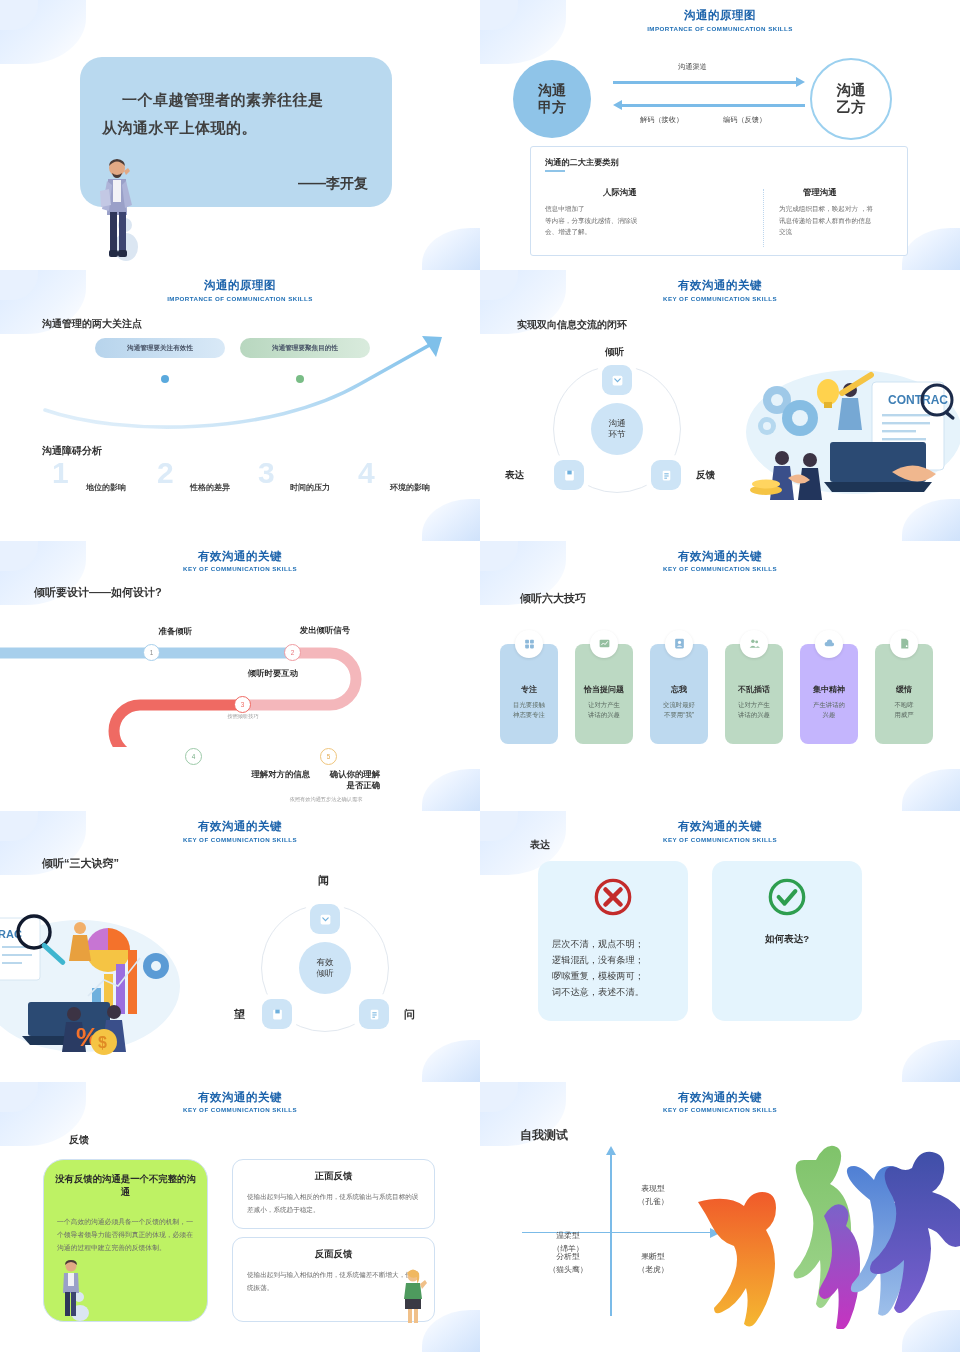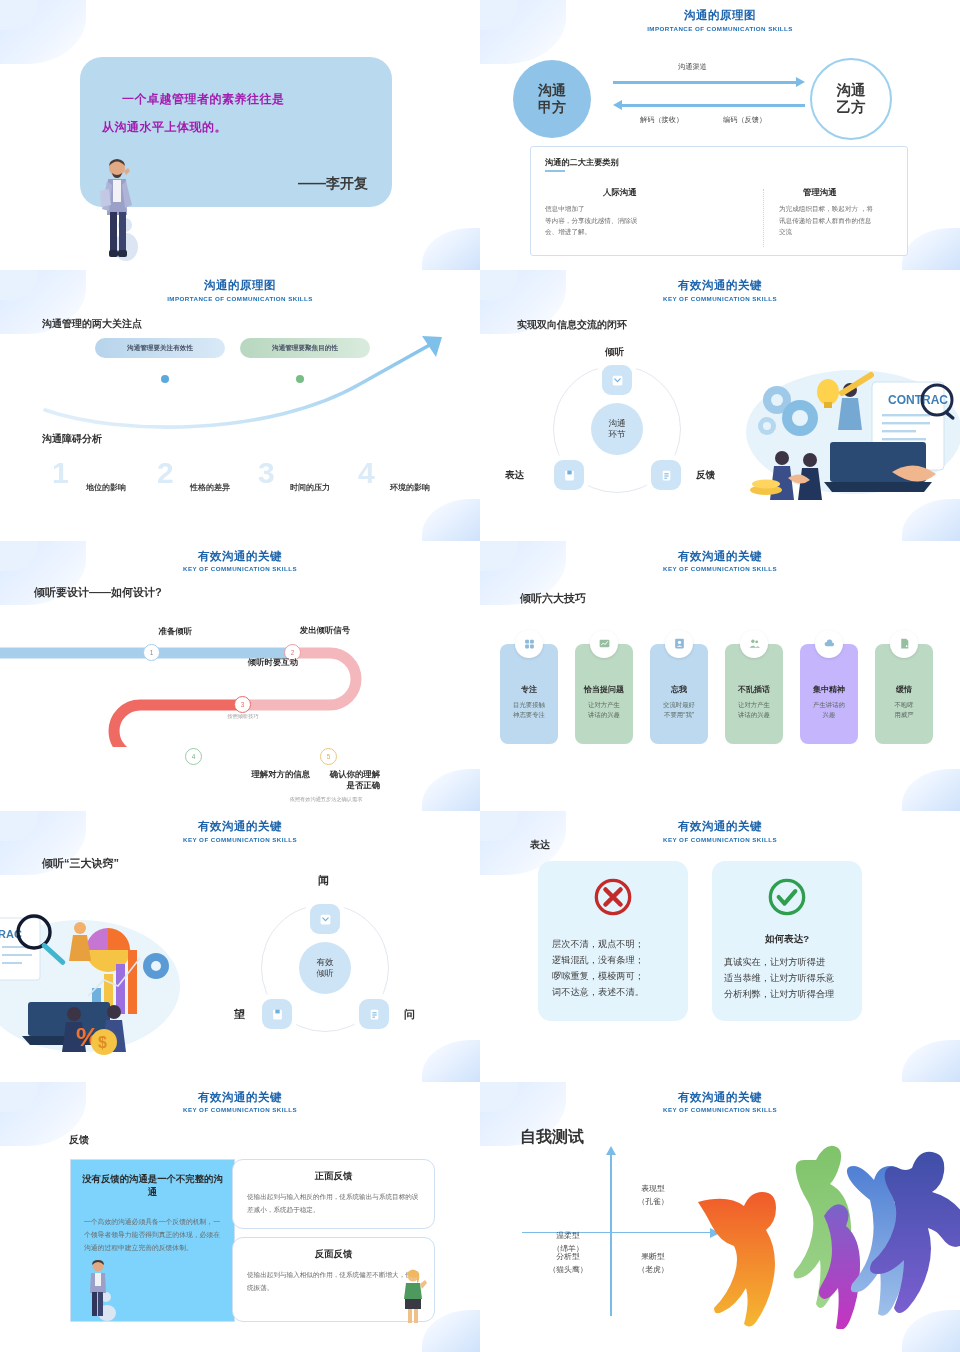--- a/index.html
+++ b/index.html
@@ -24,21 +24,21 @@
     border-top-left-radius: 48px 36px;}
 
   .hdr { position:absolute; left:0; right:0; top:8px; text-align:center; }
   .hdr .cn { font-size:11.5px; font-weight:700; color:#1c63ab; letter-spacing:.5px;}
   .hdr .en { font-size:6.2px; font-weight:700; color:#1f6fb5; letter-spacing:.45px; margin-top:1.5px;}
   .sec { font-size:10px; font-weight:700; color:#333; }
 
   
   .quote-box { position:absolute; left:80px; top:57px; width:312px; height:150px;
     background:#b9d9ef; border-radius:22px; }
-  .quote-box .ln { position:absolute; left:22px; font-size:12px; font-weight:700; color:#a21caf; letter-spacing:.5px;}
+  .quote-box .ln { position:absolute; left:22px; font-size:15px; font-weight:700; color:#404040; letter-spacing:.5px;}
   .quote-box .ln1{ top:34px; text-indent:20px;}
   .quote-box .ln2{ top:62px;}
   .quote-box .author { position:absolute; right:24px; top:118px; font-size:14px; font-weight:700; color:#3b3b3b;}
   .man1 { position:absolute; left:96px; top:155px; width:44px; height:108px;}
 
   
   .circA { position:absolute; left:33px; top:60px; width:78px; height:78px; border-radius:50%;
     background:#8fc4e8; display:flex; flex-direction:column; align-items:center; justify-content:center; }
   .circA span { font-size:14px; font-weight:700; color:#3a3a3a; line-height:1.18;}
   .circB { position:absolute; left:330px; top:58px; width:82px; height:82px; border-radius:50%;
@@ -82,21 +82,21 @@
   .tipcard .d { position:absolute; left:0; right:0; top:56px; text-align:center; font-size:6.4px; color:#5d6b63; line-height:1.6;}
   .tipicon { position:absolute; top:-14px; left:50%; transform:translateX(-50%); width:28px;height:28px;border-radius:50%;
      background:#fff; display:flex;align-items:center;justify-content:center; box-shadow:0 1px 3px rgba(0,0,0,.10);}
 
   
   .excard { position:absolute; top:880px; width:150px; height:160px; border-radius:13px; background:#e4f4fd;}
   .excard .body { position:absolute; left:14px; right:10px; top:76px; font-size:9.2px; color:#3c3c3c; line-height:1.72;}
   .excard .h { position:absolute; left:0; right:0; top:72px; text-align:center; font-size:9.6px; font-weight:700; color:#2f2f2f;}
 
   
-  .fbL { position:absolute; left:70px; top:1167px; width:165px; height:163px; border:1px solid #cfe0f2; border-radius:0; background:#7dd3fc;}
+  .fbL { position:absolute; left:43px; top:1167px; width:165px; height:163px; border:1px solid #cfe0f2; border-radius:21px; background:#bef264;}
   .fbL .h { position:absolute; left:10px; right:10px; top:12px; text-align:center; font-size:9.4px;font-weight:700;color:#2b2b2b;line-height:1.4;}
   .fbL .p { position:absolute; left:13px; right:11px; top:55px; font-size:6.8px;color:#6a6a6a;line-height:1.95;}
   .fbR { position:absolute; left:232px; width:203px; border:1px solid #cfe0f2; border-radius:11px; background:#fff;}
   .fbR .h { position:absolute; left:0; right:0; top:10px; text-align:center; font-size:9.4px;font-weight:700;color:#2b2b2b;}
   .fbR .p { position:absolute; left:14px; right:12px; top:30px; font-size:6.6px;color:#6a6a6a;line-height:2.0;}
 
   
   .qline { position:absolute; background:#7bbbe8;}
   .qlbl { position:absolute; font-size:7.8px; color:#4a4a4a; text-align:center; line-height:1.75;}
 </style>
@@ -187,21 +187,21 @@
             <stop offset="1" stop-color="#7fc0ea"></stop>
           </linearGradient>
         </defs>
       <path d="M5 78 C 80 104, 230 104, 320 52 L 395 10" stroke="url(#g3)" stroke-width="3.6" fill="none" stroke-linecap="round"></path>
       <path d="M382 4 L402 5 L396 25 Z" fill="#7fc0ea"></path>
     </svg>
     <div class="pill blue" style="top:68px;left:95px;">沟通管理要关注有效性</div>
     <div class="pill green" style="top:68px;left:240px;">沟通管理要聚焦目的性</div>
     <div class="dotb" style="top:105px;"></div>
     <div class="dotg" style="top:105px;"></div>
-    <div class="sec" style="position:absolute;left:42px;top:162px;">沟通障碍分析</div>
+    <div class="sec" style="position:absolute;left:42px;top:174px;">沟通障碍分析</div>
 
     <div class="bigno" style="left:52px; top:188px;">1</div>
     <div class="bno-lbl" style="left:86px; top:212px;">地位的影响</div>
     <div class="bigno" style="left:157px; top:188px;">2</div>
     <div class="bno-lbl" style="left:190px; top:212px;">性格的差异</div>
     <div class="bigno" style="left:258px; top:188px;">3</div>
     <div class="bno-lbl" style="left:290px; top:212px;">时间的压力</div>
     <div class="bigno" style="left:358px; top:188px;">4</div>
     <div class="bno-lbl" style="left:390px; top:212px;">环境的影响</div>
   </div>
@@ -297,21 +297,21 @@
     </svg>
 
     <div class="stepnum" style="left:143px; top:103px; border:1.4px solid #a7cfec;">1</div>
     <div class="stepnum" style="left:284px; top:103px; border:1.4px solid #f09ba1; color:#e8737a;">2</div>
     <div class="stepnum" style="left:234px; top:155px; border:1.4px solid #ef6a63; color:#ef6a63;">3</div>
     <div class="stepnum" style="left:185px; top:207px; border:1.4px solid #9dcaa9; color:#79b088;">4</div>
     <div class="stepnum" style="left:320px; top:207px; border:1.4px solid #efc57c; color:#e2aa50;">5</div>
 
     <div class="steplbl" style="left:112px; top:85px; width:80px;">准备倾听</div>
     <div class="steplbl" style="left:240px; top:84px; width:110px;">发出倾听信号</div>
-    <div class="steplbl" style="left:188px; top:116px; width:110px;">倾听时要互动</div>
+    <div class="steplbl" style="left:188px; top:127px; width:110px;">倾听时要互动</div>
     <div class="stepsub" style="left:198px; top:172px; width:90px;">按照倾听技巧</div>
     <div class="steplbl" style="left:140px; top:228px; width:170px;">理解对方的信息</div>
     <div class="steplbl" style="left:270px; top:228px; width:110px; white-space:pre-line; line-height:1.35;">确认你的理解
 是否正确</div>
     <div class="stepsub" style="left:250px; top:255px; width:152px;">依照有效沟通五步法之确认需求</div>
   </div>
 
   <div class="slide">
     <div class="corner-tl"></div>
     <div class="corner-tl2"></div>
@@ -483,23 +483,20 @@
 逻辑混乱，没有条理；
 啰嗦重复，模棱两可；
 词不达意，表述不清。</div>
     </div>
     <div class="excard" style="left:232px; top:50px;">
       <svg style="position:absolute; left:50%; top:16px; transform:translateX(-50%); width:40px;height:40px;" viewBox="0 0 48 48">
         <circle cx="24" cy="24" r="20" fill="none" stroke="#2e9e4f" stroke-width="4"></circle>
         <path d="M14 24 L21 32 L34 17" stroke="#2e9e4f" stroke-width="5" fill="none" stroke-linecap="round" stroke-linejoin="round"></path>
       </svg>
       <div class="h">如何表达?</div>
-      <div class="body" style="top:94px; left:12px;"><span style="white-space:pre-line">真诚实在，让对方听得进
-适当恭维，让对方听得乐意
-分析利弊，让对方听得合理</span></div>
     </div>
   </div>
 
   <div class="slide">
     <div class="corner-tl"></div>
     <div class="corner-tl2"></div>
     <div class="corner-br"></div>
     <div class="hdr">
       <div class="cn">有效沟通的关键</div>
       <div class="en">KEY OF COMMUNICATION SKILLS</div>
@@ -540,21 +537,21 @@
   </div>
 
   <div class="slide">
     <div class="corner-tl"></div>
     <div class="corner-tl2"></div>
     <div class="corner-br"></div>
     <div class="hdr">
       <div class="cn">有效沟通的关键</div>
       <div class="en">KEY OF COMMUNICATION SKILLS</div>
     </div>
-    <div class="sec" style="position:absolute;left:40px;top:45px;font-size:16px;">自我测试</div>
+    <div class="sec" style="position:absolute;left:40px;top:45px;font-size:12px;">自我测试</div>
 
     <div class="qline" style="left:130px; top:72px; width:1.8px; height:162px;"></div>
     <svg style="position:absolute; left:125px; top:64px; width:12px; height:12px;" viewBox="0 0 12 12">
         <path d="M6 0 L11 9 H1Z" fill="#7bbbe8"></path>
       </svg>
     <div class="qline" style="left:42px; top:150px; width:190px; height:1.8px;"></div>
     <svg style="position:absolute; left:228px; top:145px; width:12px; height:12px;" viewBox="0 0 12 12">
         <path d="M12 6 L2 11 V1Z" fill="#7bbbe8"></path>
       </svg>
 

